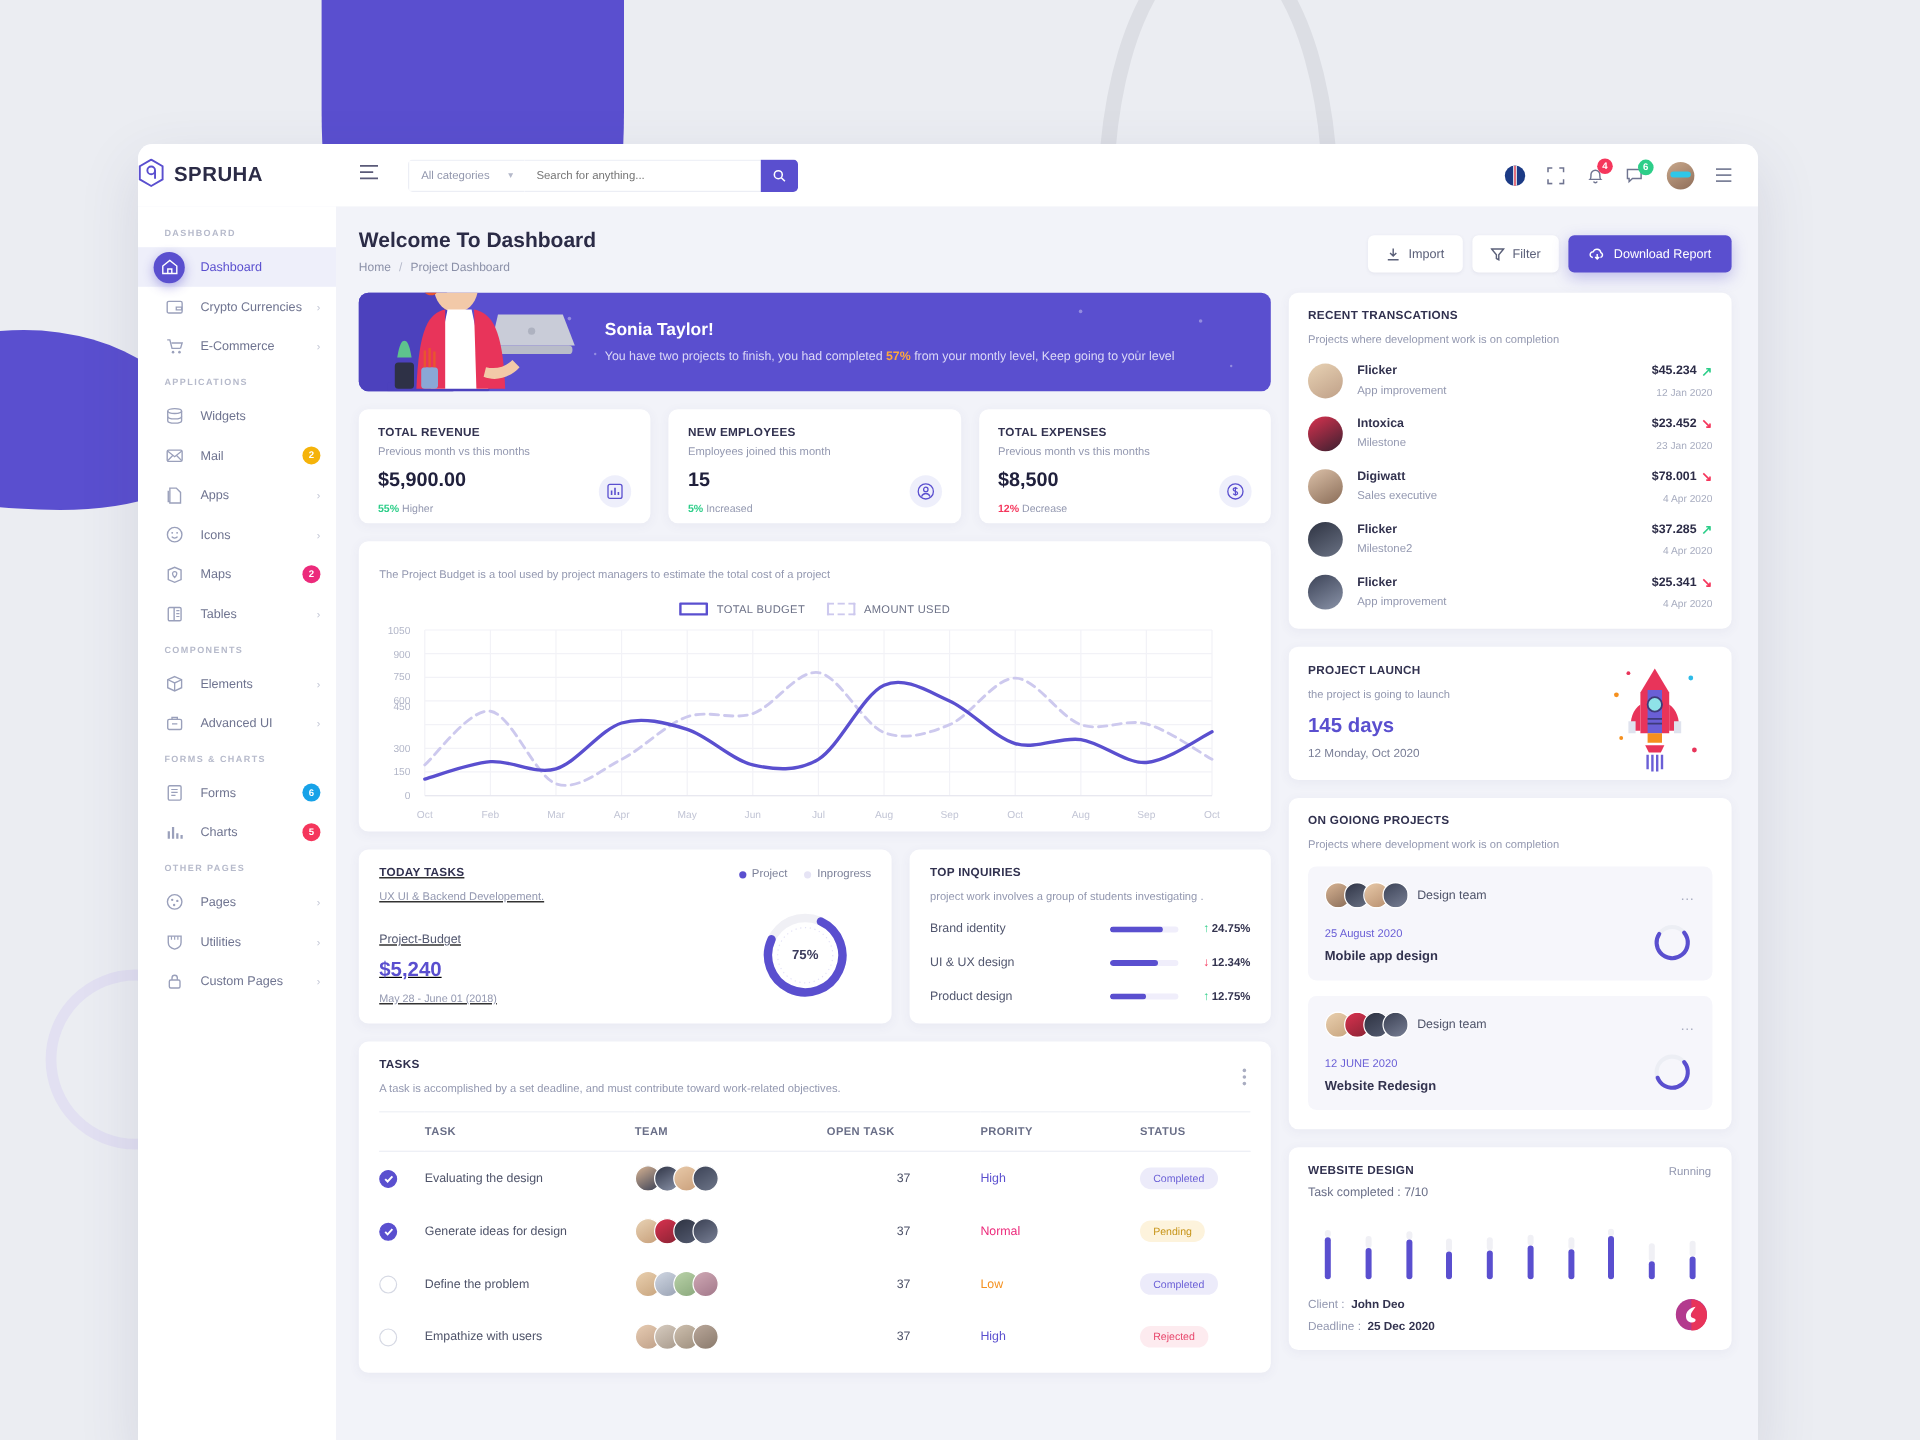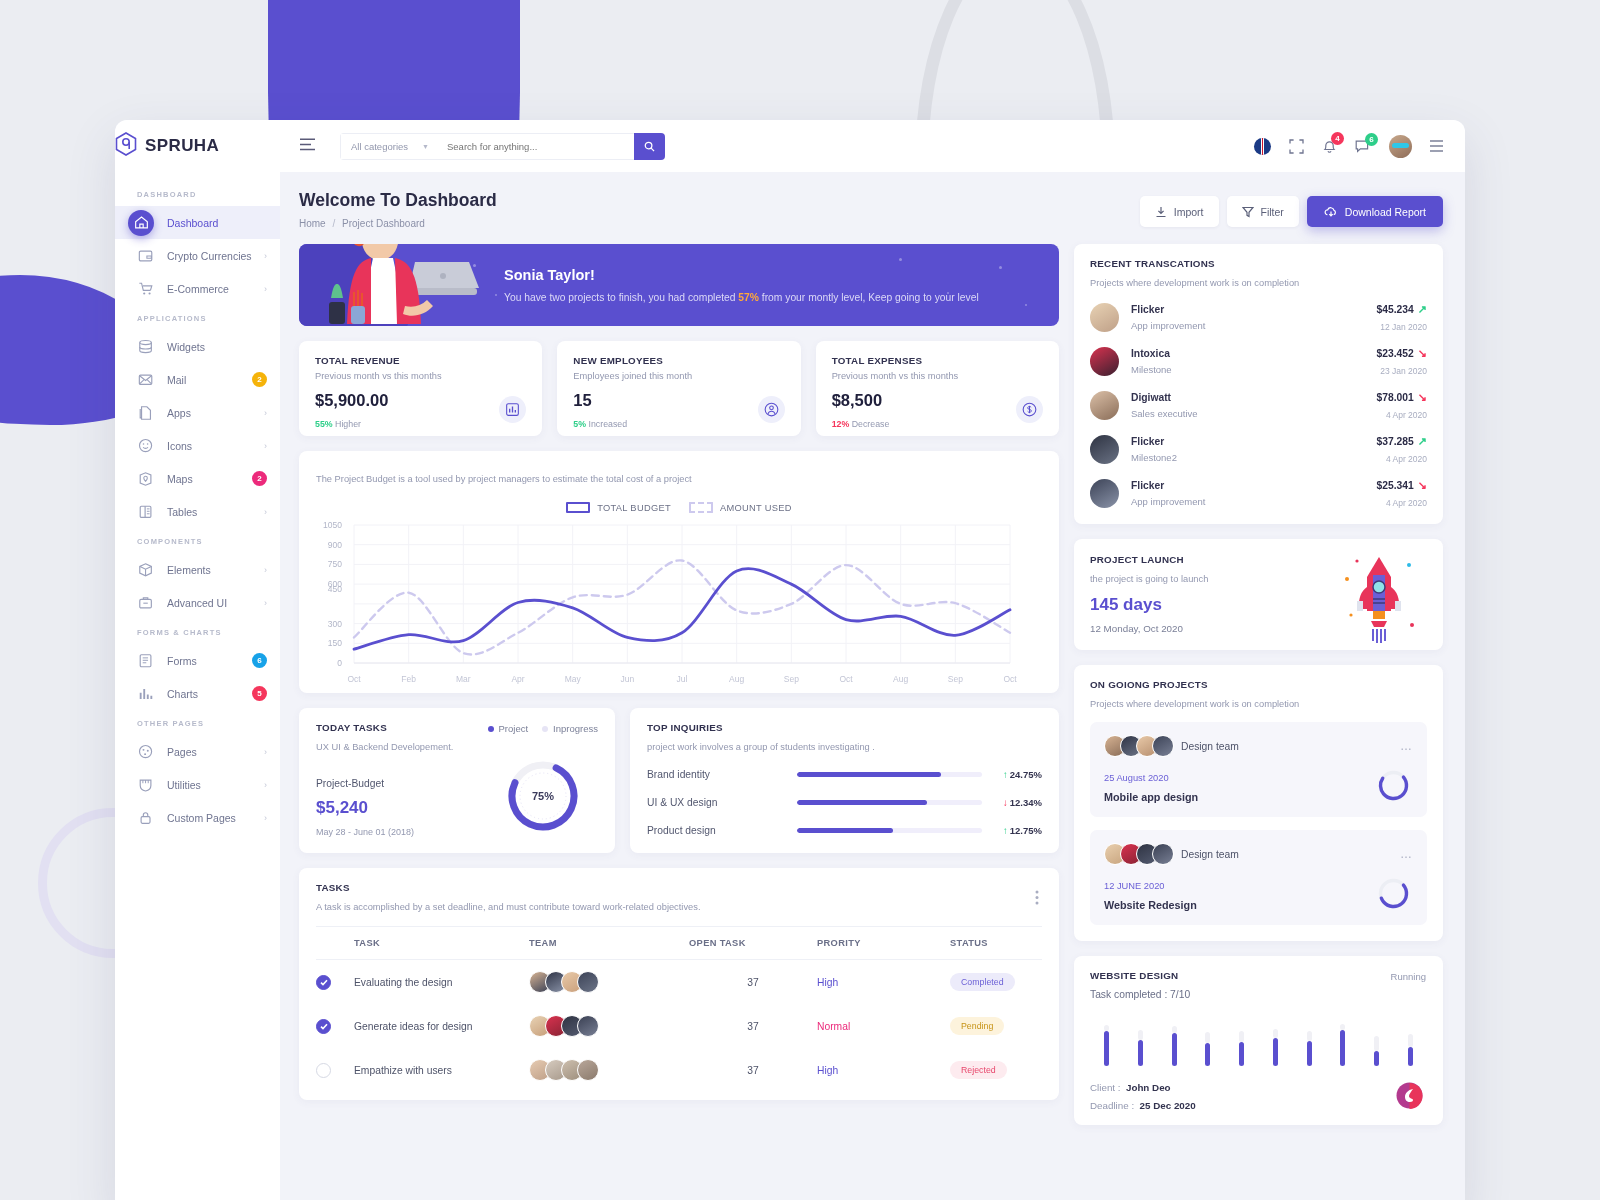--- a/index.html
+++ b/index.html
@@ -215,21 +215,21 @@
     position:absolute; left:0; font-size:8.5px; color:#b2b6c8; text-align:right;
     width:26px; transform:translateY(-50%);
   }
   .xlab{
     position:absolute; bottom:-1px; font-size:8.5px; color:#c2c5d5;
     transform:translateX(-50%);
   }
 
   
   .row2{ display:flex; gap:15px; margin-top:15px; }
-  .tt{ width:316px; flex-shrink:0; padding:14px 17px 16px; position:relative; }
+  .tt{ width:444px; flex-shrink:0; padding:14px 17px 16px; position:relative;text-decoration:underline; }
   .tt-legend{ position:absolute; right:17px; top:15px; display:flex; gap:14px; }
   .tl{ display:flex; align-items:center; gap:5px; font-size:9.5px; color:#7c8199; }
   .tl-dot{ width:6px; height:6px; border-radius:50%; }
   .tt-budget{ font-size:10.3px; color:#52576f; margin-top:26px; }
   .tt-amt{ font-size:17px; font-weight:bold; color:#5a4fcf; margin-top:9px; }
   .tt-range{ font-size:9px; color:#9398b0; margin-top:9px; }
   .tt-ring{ position:absolute; right:36px; top:52px; width:72px; height:72px; }
   .tt-ring-tx{
     position:absolute; inset:0; display:flex; align-items:center; justify-content:center;
     font-size:11px; font-weight:bold; color:#3b3b5c;
@@ -878,20 +878,37 @@
                       </div>
                     </td>
                     <td class="c-open">37</td>
                     <td class="c-pri" style="color:#ec2a7b">Normal</td>
                     <td><span class="badge" style="color:#c79418;background:#fdf3dc">Pending</span></td>
                   </tr>
                   <tr>
                     <td class="c-chk">
                       <div class="chk"></div>
                     </td>
+                    <td class="c-task">Define the problem</td>
+                    <td class="c-team">
+                      <div class="avstack">
+                        <span class="av" style="background:linear-gradient(150deg,#e9cfae,#c8a57f)"></span>
+                        <span class="av" style="background:linear-gradient(150deg,#cfd6e2,#9aa3b4)"></span>
+                        <span class="av" style="background:linear-gradient(150deg,#b9d2a8,#8aa87c)"></span>
+                        <span class="av" style="background:linear-gradient(150deg,#cfa8b4,#a2788a)"></span>
+                      </div>
+                    </td>
+                    <td class="c-open">37</td>
+                    <td class="c-pri" style="color:#f5901e">Low</td>
+                    <td><span class="badge" style="color:#6a5fd6;background:#ecebfa">Completed</span></td>
+                  </tr>
+                  <tr>
+                    <td class="c-chk">
+                      <div class="chk"></div>
+                    </td>
                     <td class="c-task">Empathize with users</td>
                     <td class="c-team">
                       <div class="avstack">
                         <span class="av" style="background:linear-gradient(150deg,#e6cbb2,#bfa088)"></span>
                         <span class="av" style="background:linear-gradient(150deg,#d6cbbf,#a89a8c)"></span>
                         <span class="av" style="background:linear-gradient(150deg,#cdbfae,#9e8f7e)"></span>
                         <span class="av" style="background:linear-gradient(150deg,#b9a79a,#8a7a6c)"></span>
                       </div>
                     </td>
                     <td class="c-open">37</td>

